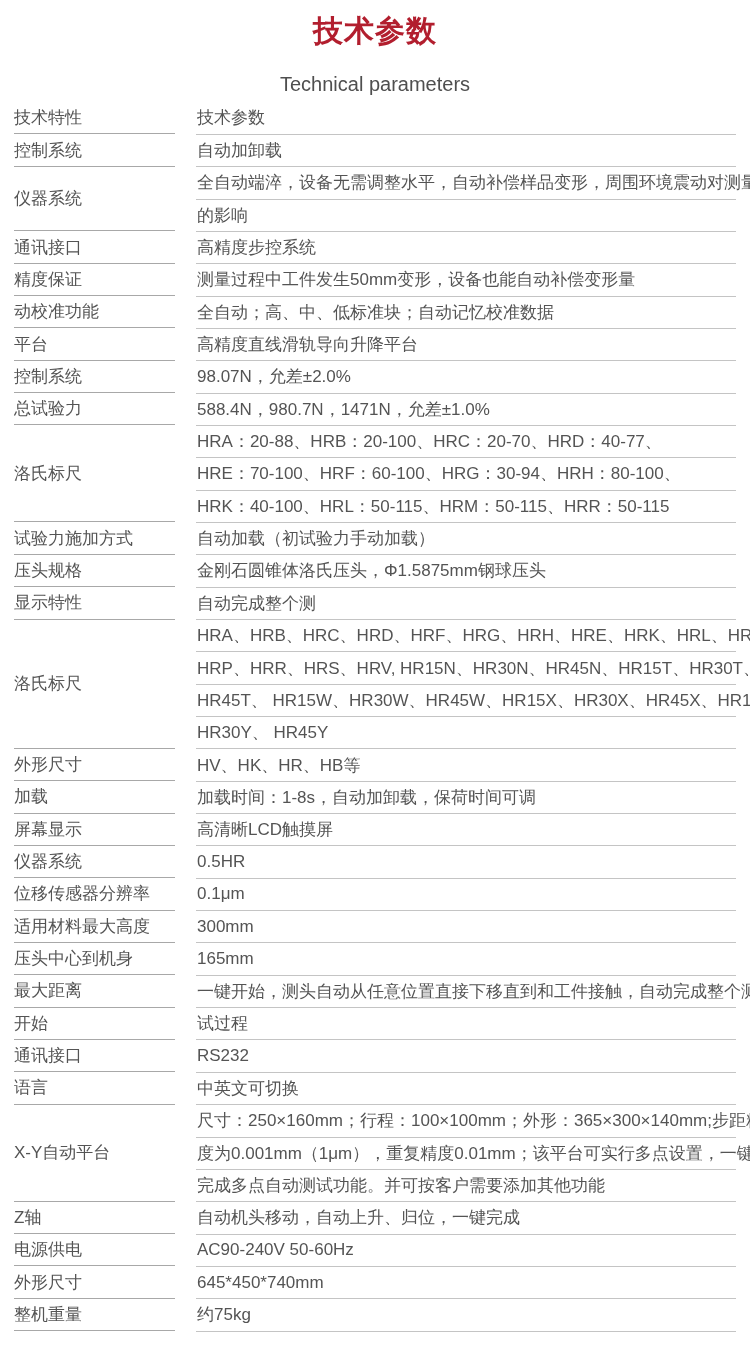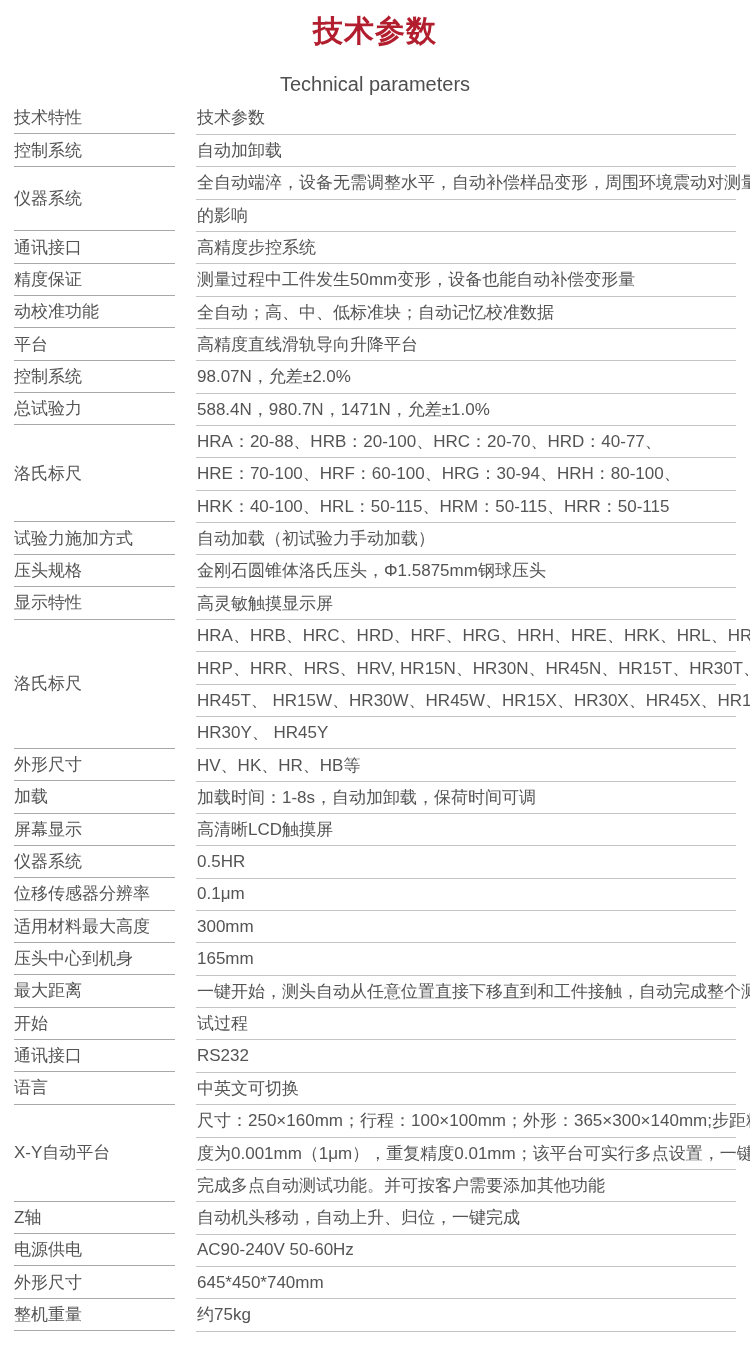--- a/index.html
+++ b/index.html
@@ -154,21 +154,21 @@
       <tr>
         <td class="label-cell" rowspan="1">
           <div class="label-inner">压头规格</div>
         </td>
         <td class="value-cell">金刚石圆锥体洛氏压头，Φ1.5875mm钢球压头</td>
       </tr>
       <tr>
         <td class="label-cell" rowspan="1">
           <div class="label-inner">显示特性</div>
         </td>
-        <td class="value-cell">高灵敏触摸显示屏</td>
+        <td class="value-cell">自动完成整个测</td>
       </tr>
       <tr>
         <td class="label-cell" rowspan="4">
           <div class="label-inner">洛氏标尺</div>
         </td>
         <td class="value-cell">HRA、HRB、HRC、HRD、HRF、HRG、HRH、HRE、HRK、HRL、HRM、</td>
       </tr>
       <tr>
         <td class="value-cell">HRP、HRR、HRS、HRV, HR15N、HR30N、HR45N、HR15T、HR30T、</td>
       </tr>

